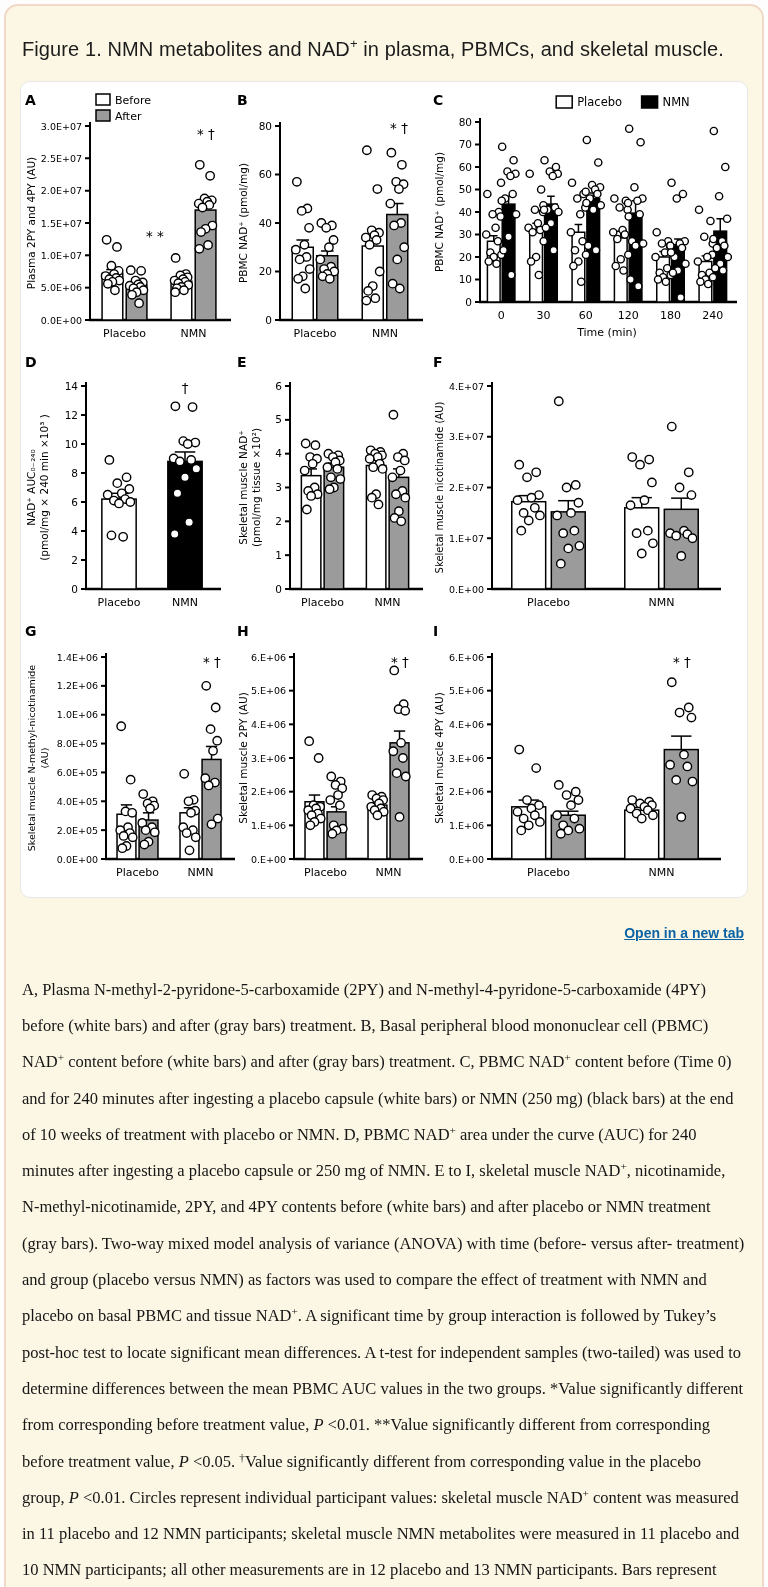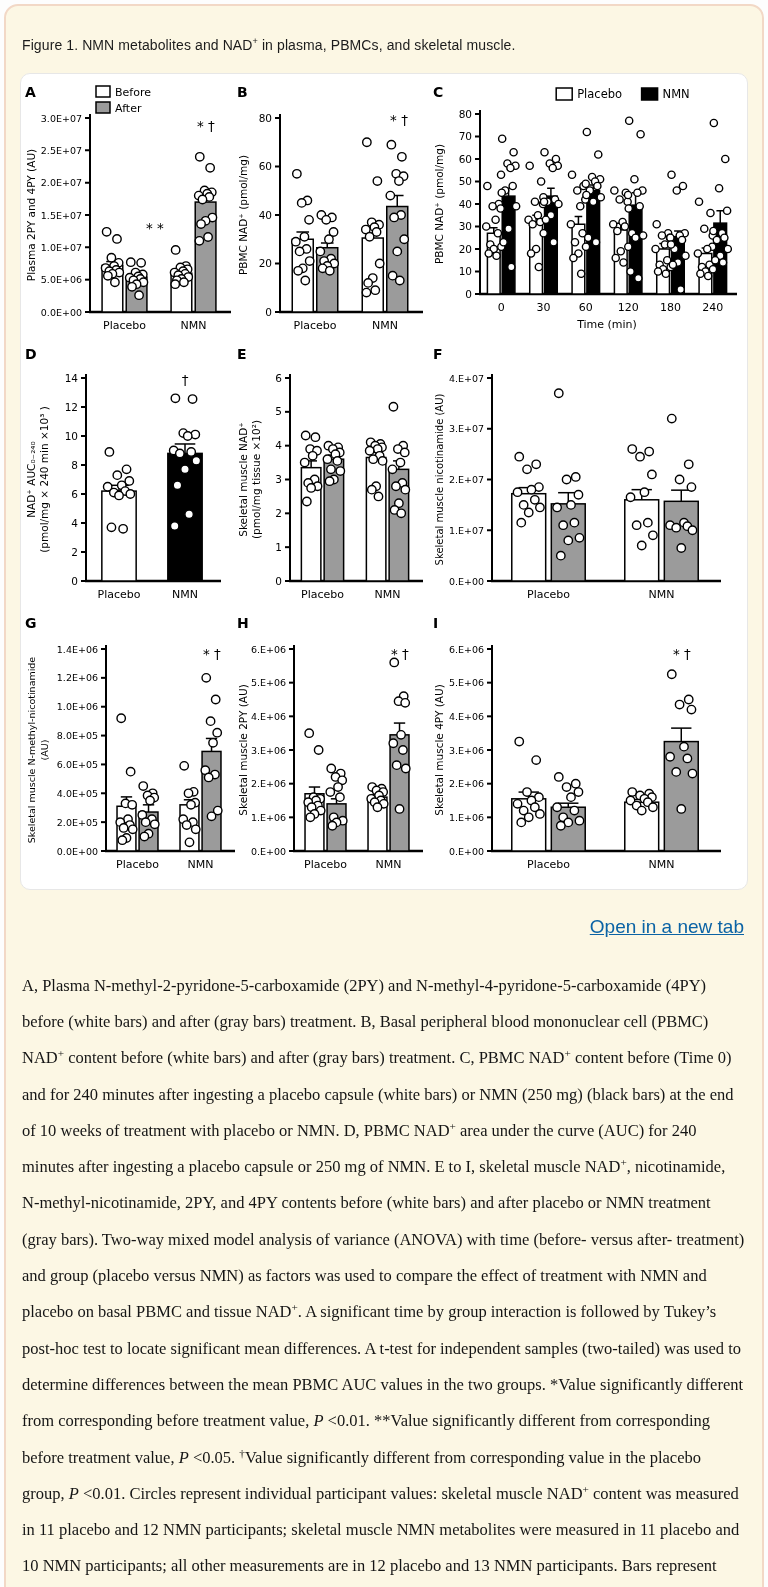--- a/index.html
+++ b/index.html
@@ -3,35 +3,35 @@
 <meta charset="utf-8">
 <style>
   html,body{margin:0;padding:0;background:#fdfdfd;}
   body{width:768px;font-family:"Liberation Sans",sans-serif;}
   .card{
     margin:4px;border:2px solid var(--card-border,#f2d8c6);
     border-radius:14px;background:var(--card-bg,#fcf7e4);
     padding:0 0 34px 0;overflow:hidden;
   }
   .fig-title{
-    margin:30px 16px 20px 16px;font-size:14px;font-weight:400;
+    margin:30px 16px 20px 16px;font-size:20px;font-weight:400;
     color:#1c1c1c;letter-spacing:0.1px;
   }
   .fig-title sup{font-size:65%;}
   .figure-box{
     margin:0 14px;background:#ffffff;border:1px solid #e7e7e7;border-radius:10px;
     padding:8px 3px 4px 3px;
   }
   .panel-grid{
     display:grid;grid-template-columns:212px 196px 316px;width:724px;
   }
   .panel-host{position:relative;}
   .link-row{text-align:right;margin:26px 18px 0 0;}
   .link-row a{
-    color:var(--link,#0b63a5);font-size:19px;text-decoration:underline;cursor:pointer;
+    color:var(--link,#0b63a5);font-size:14px;text-decoration:underline;cursor:pointer;font-weight:bold;
   }
   .caption{
     margin:30px 16px 0 16px;font-family:"Liberation Serif",serif;
     font-size:16.5px;line-height:2.2;color:#151515;text-align:left;
   }
   .caption sup{font-size:68%;line-height:0;}
   svg text{fill:#000;}
 </style>
 </head>
 <body>

